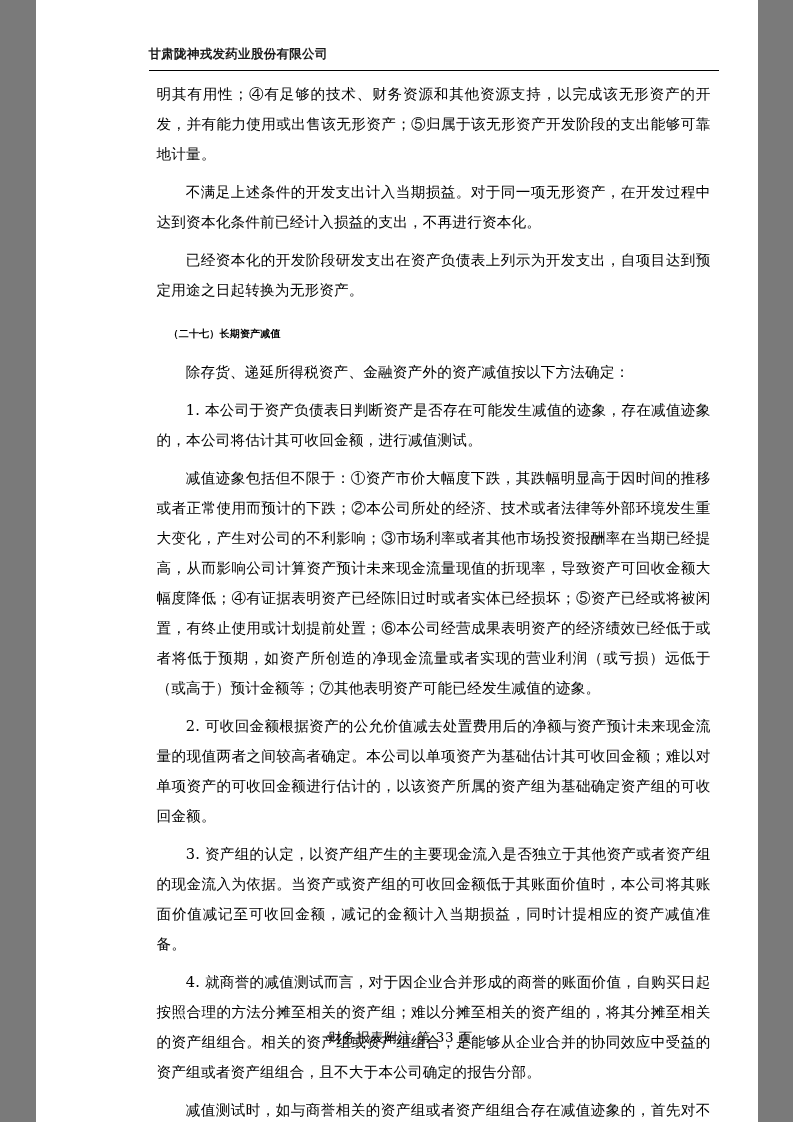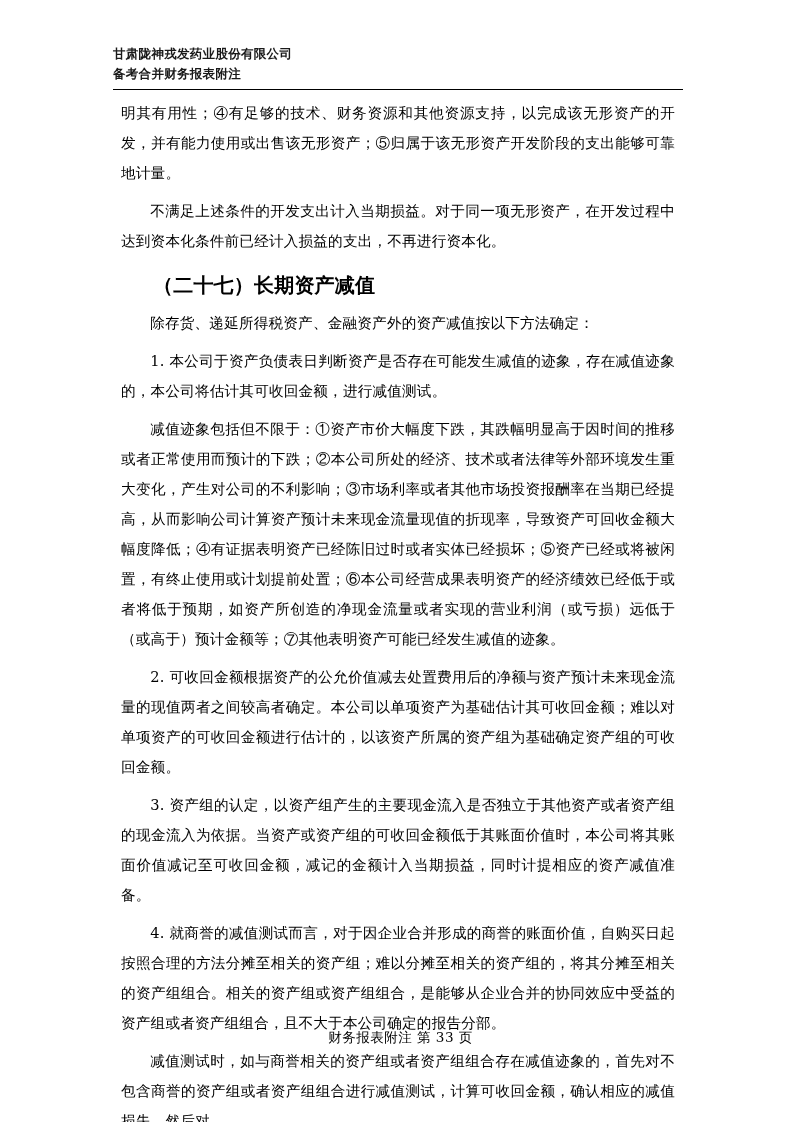--- a/index.html
+++ b/index.html
@@ -1,21 +1,21 @@
 <!DOCTYPE html>
 <html><head>
 <meta charset="utf-8">
 <style>
   html, body {
     margin: 0;
     padding: 0;
     background: #7a7a7a;
   }
   .page {
-    width: 793px;
+    width: 722px;
     height: 1122px;
     background: #ffffff;
     margin: 0 auto;
     position: relative;
     box-sizing: border-box;
     font-family: "DejaVu Serif", "Liberation Serif", serif;
     color: #000000;
     overflow: hidden;
   }
   .content {
@@ -49,21 +49,21 @@
     letter-spacing: 0.2px;
   }
   p.para {
     margin: 8px;
   }
   p.indent {
     text-indent: 2em;
   }
   h2.section-title {
     margin: 14px 0 2px 0;
-    font-size: 20px;
+    font-size: 10px;
     line-height: 30px;
     font-weight: bold;
     text-indent: 2em;
     font-family: "DejaVu Sans", "Liberation Sans", serif;
     letter-spacing: 0.2px;
   }
   .footer {
     position: absolute;
     left: 8px;
     right: 0;
@@ -76,28 +76,28 @@
 </style>
 </head>
 <body>
 
 <div class="page">
 
   <div class="content">
 
     <div class="header-block">
       <div class="header-line">甘肃陇神戎发药业股份有限公司</div>
-      <div class="header-line">备考合并财务报表附注</div>
     </div>
 
     <hr class="rule">
 
     <div class="body-text">
       <p class="para">明其有用性；④有足够的技术、财务资源和其他资源支持，以完成该无形资产的开发，并有能力使用或出售该无形资产；⑤归属于该无形资产开发阶段的支出能够可靠地计量。</p>
       <p class="para indent">不满足上述条件的开发支出计入当期损益。对于同一项无形资产，在开发过程中达到资本化条件前已经计入损益的支出，不再进行资本化。</p>
+      <p class="para indent">已经资本化的开发阶段研发支出在资产负债表上列示为开发支出，自项目达到预定用途之日起转换为无形资产。</p>
 
       <h2 class="section-title">（二十七）长期资产减值</h2>
 
       <p class="para indent">除存货、递延所得税资产、金融资产外的资产减值按以下方法确定：</p>
       <p class="para indent">1. 本公司于资产负债表日判断资产是否存在可能发生减值的迹象，存在减值迹象的，本公司将估计其可收回金额，进行减值测试。</p>
       <p class="para indent">减值迹象包括但不限于：①资产市价大幅度下跌，其跌幅明显高于因时间的推移或者正常使用而预计的下跌；②本公司所处的经济、技术或者法律等外部环境发生重大变化，产生对公司的不利影响；③市场利率或者其他市场投资报酬率在当期已经提高，从而影响公司计算资产预计未来现金流量现值的折现率，导致资产可回收金额大幅度降低；④有证据表明资产已经陈旧过时或者实体已经损坏；⑤资产已经或将被闲置，有终止使用或计划提前处置；⑥本公司经营成果表明资产的经济绩效已经低于或者将低于预期，如资产所创造的净现金流量或者实现的营业利润（或亏损）远低于（或高于）预计金额等；⑦其他表明资产可能已经发生减值的迹象。</p>
       <p class="para indent">2. 可收回金额根据资产的公允价值减去处置费用后的净额与资产预计未来现金流量的现值两者之间较高者确定。本公司以单项资产为基础估计其可收回金额；难以对单项资产的可收回金额进行估计的，以该资产所属的资产组为基础确定资产组的可收回金额。</p>
       <p class="para indent">3. 资产组的认定，以资产组产生的主要现金流入是否独立于其他资产或者资产组的现金流入为依据。当资产或资产组的可收回金额低于其账面价值时，本公司将其账面价值减记至可收回金额，减记的金额计入当期损益，同时计提相应的资产减值准备。</p>
       <p class="para indent">4. 就商誉的减值测试而言，对于因企业合并形成的商誉的账面价值，自购买日起按照合理的方法分摊至相关的资产组；难以分摊至相关的资产组的，将其分摊至相关的资产组组合。相关的资产组或资产组组合，是能够从企业合并的协同效应中受益的资产组或者资产组组合，且不大于本公司确定的报告分部。</p>
       <p class="para indent">减值测试时，如与商誉相关的资产组或者资产组组合存在减值迹象的，首先对不包含商誉的资产组或者资产组组合进行减值测试，计算可收回金额，确认相应的减值损失。然后对</p>

